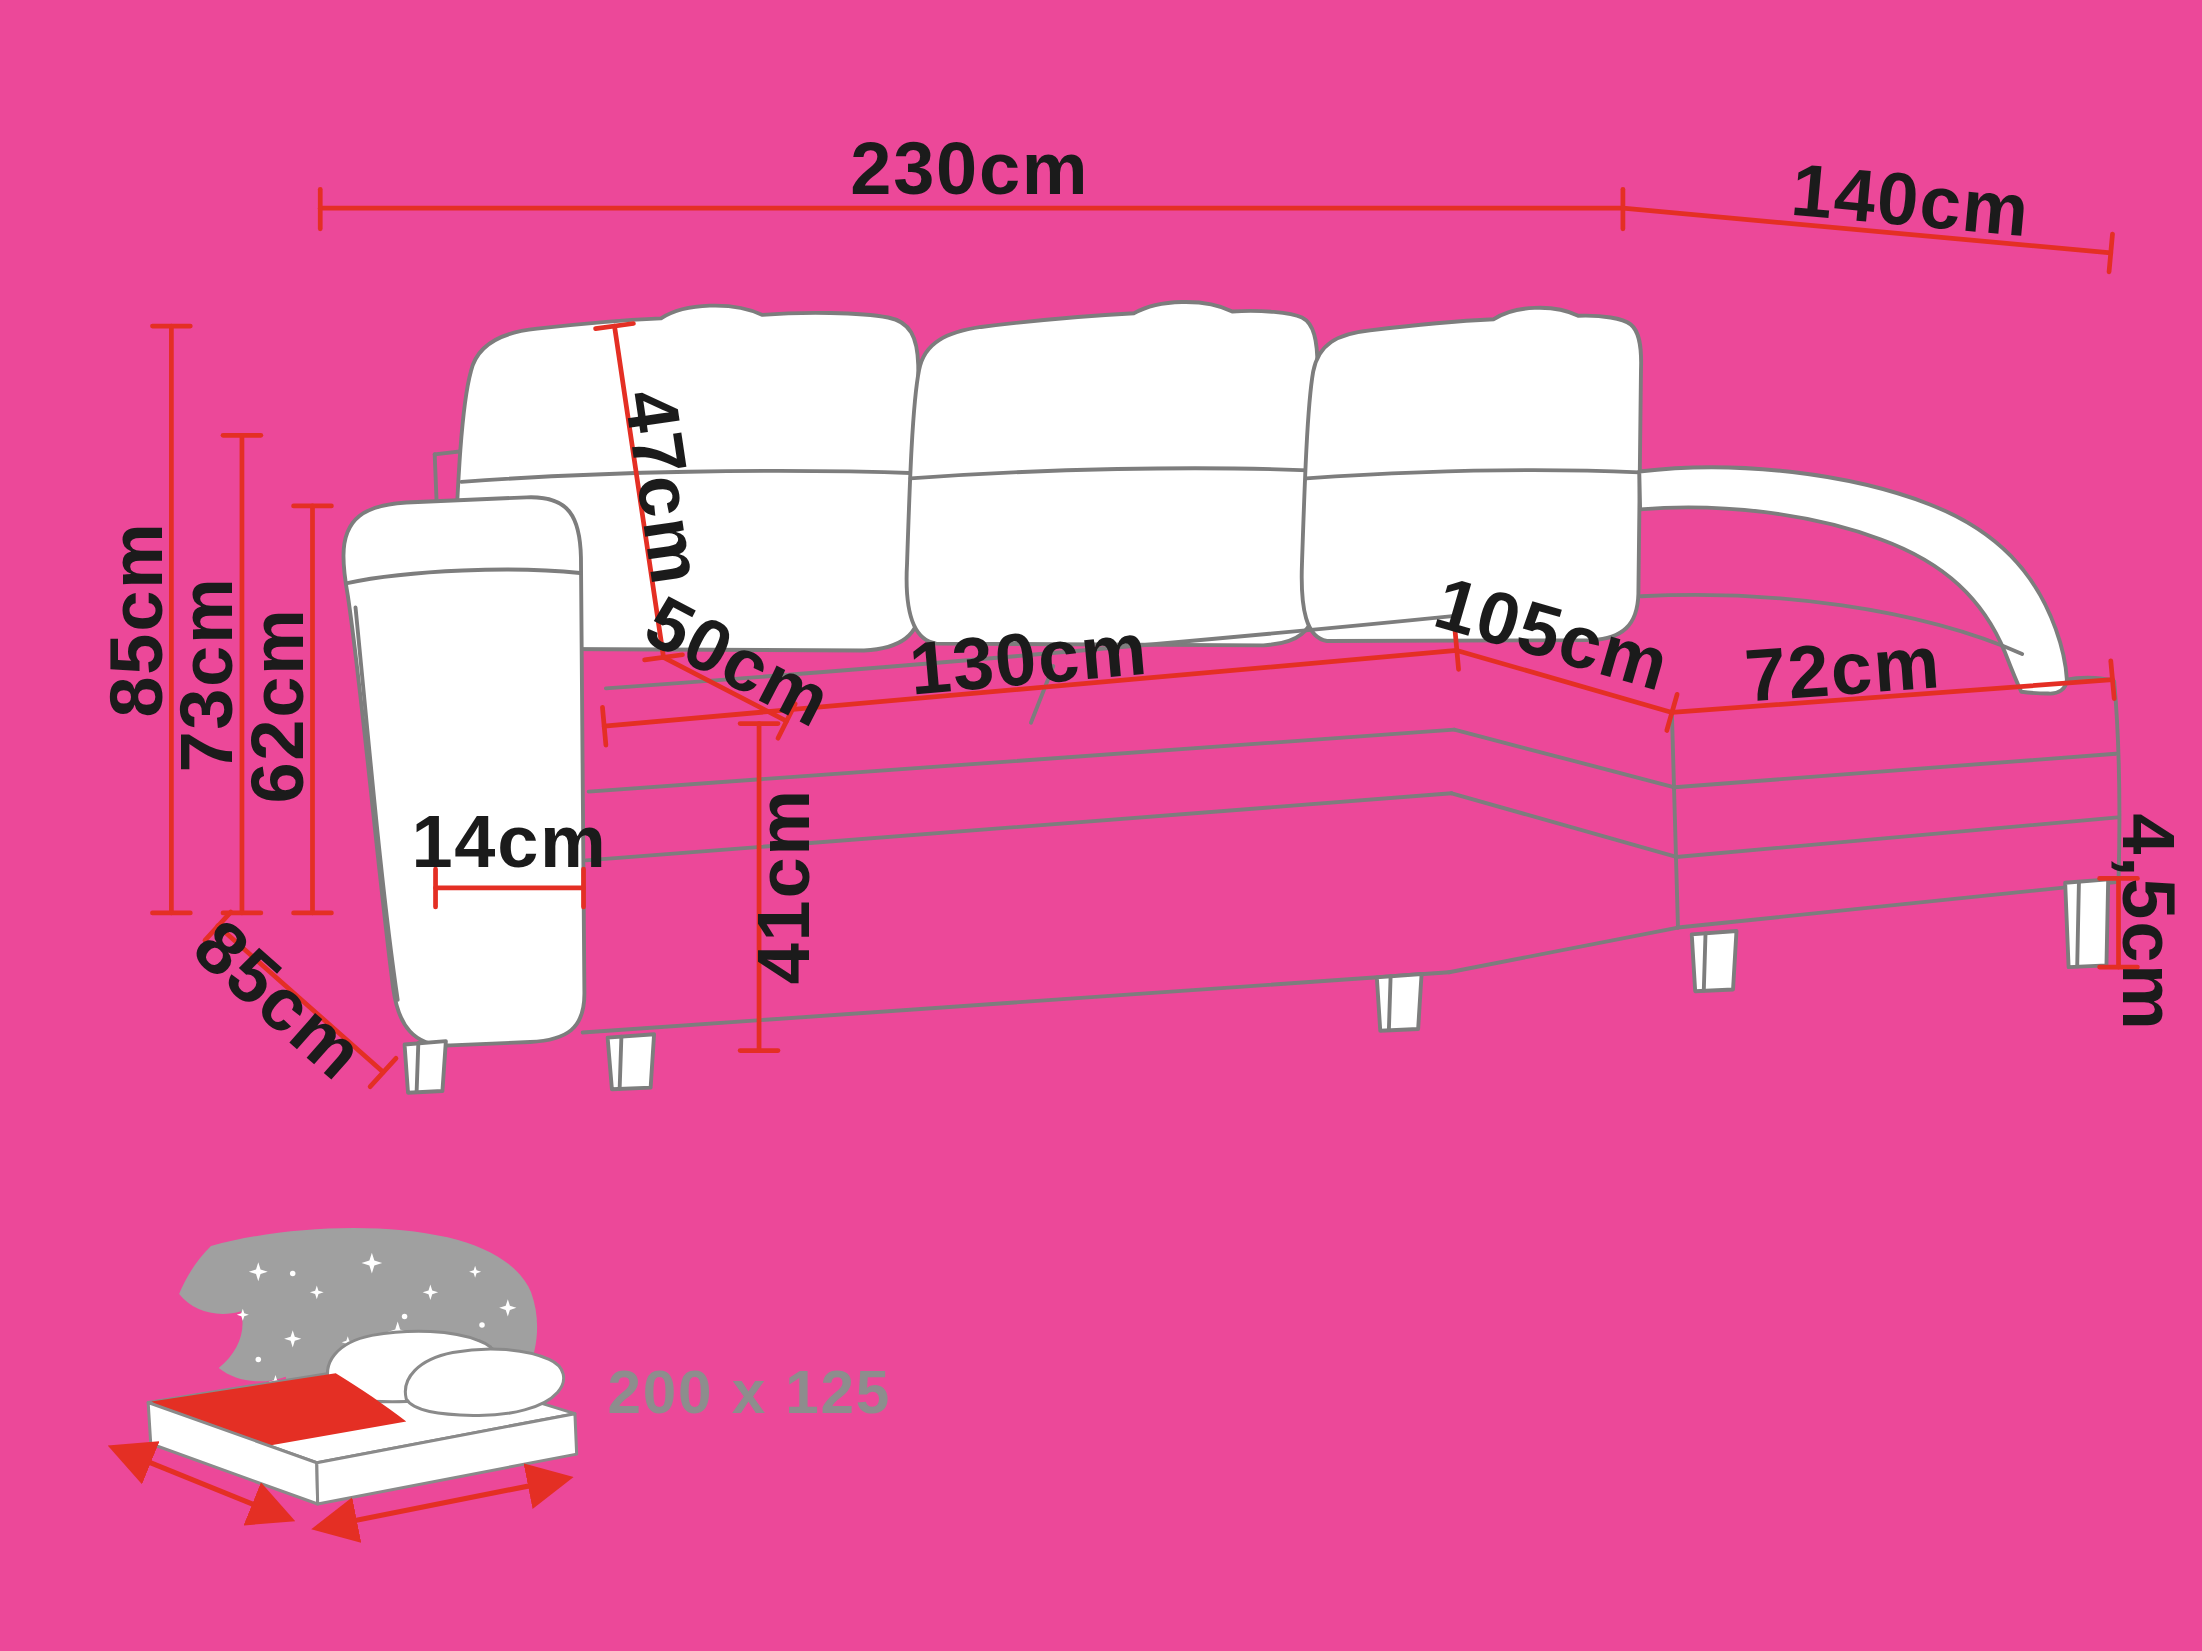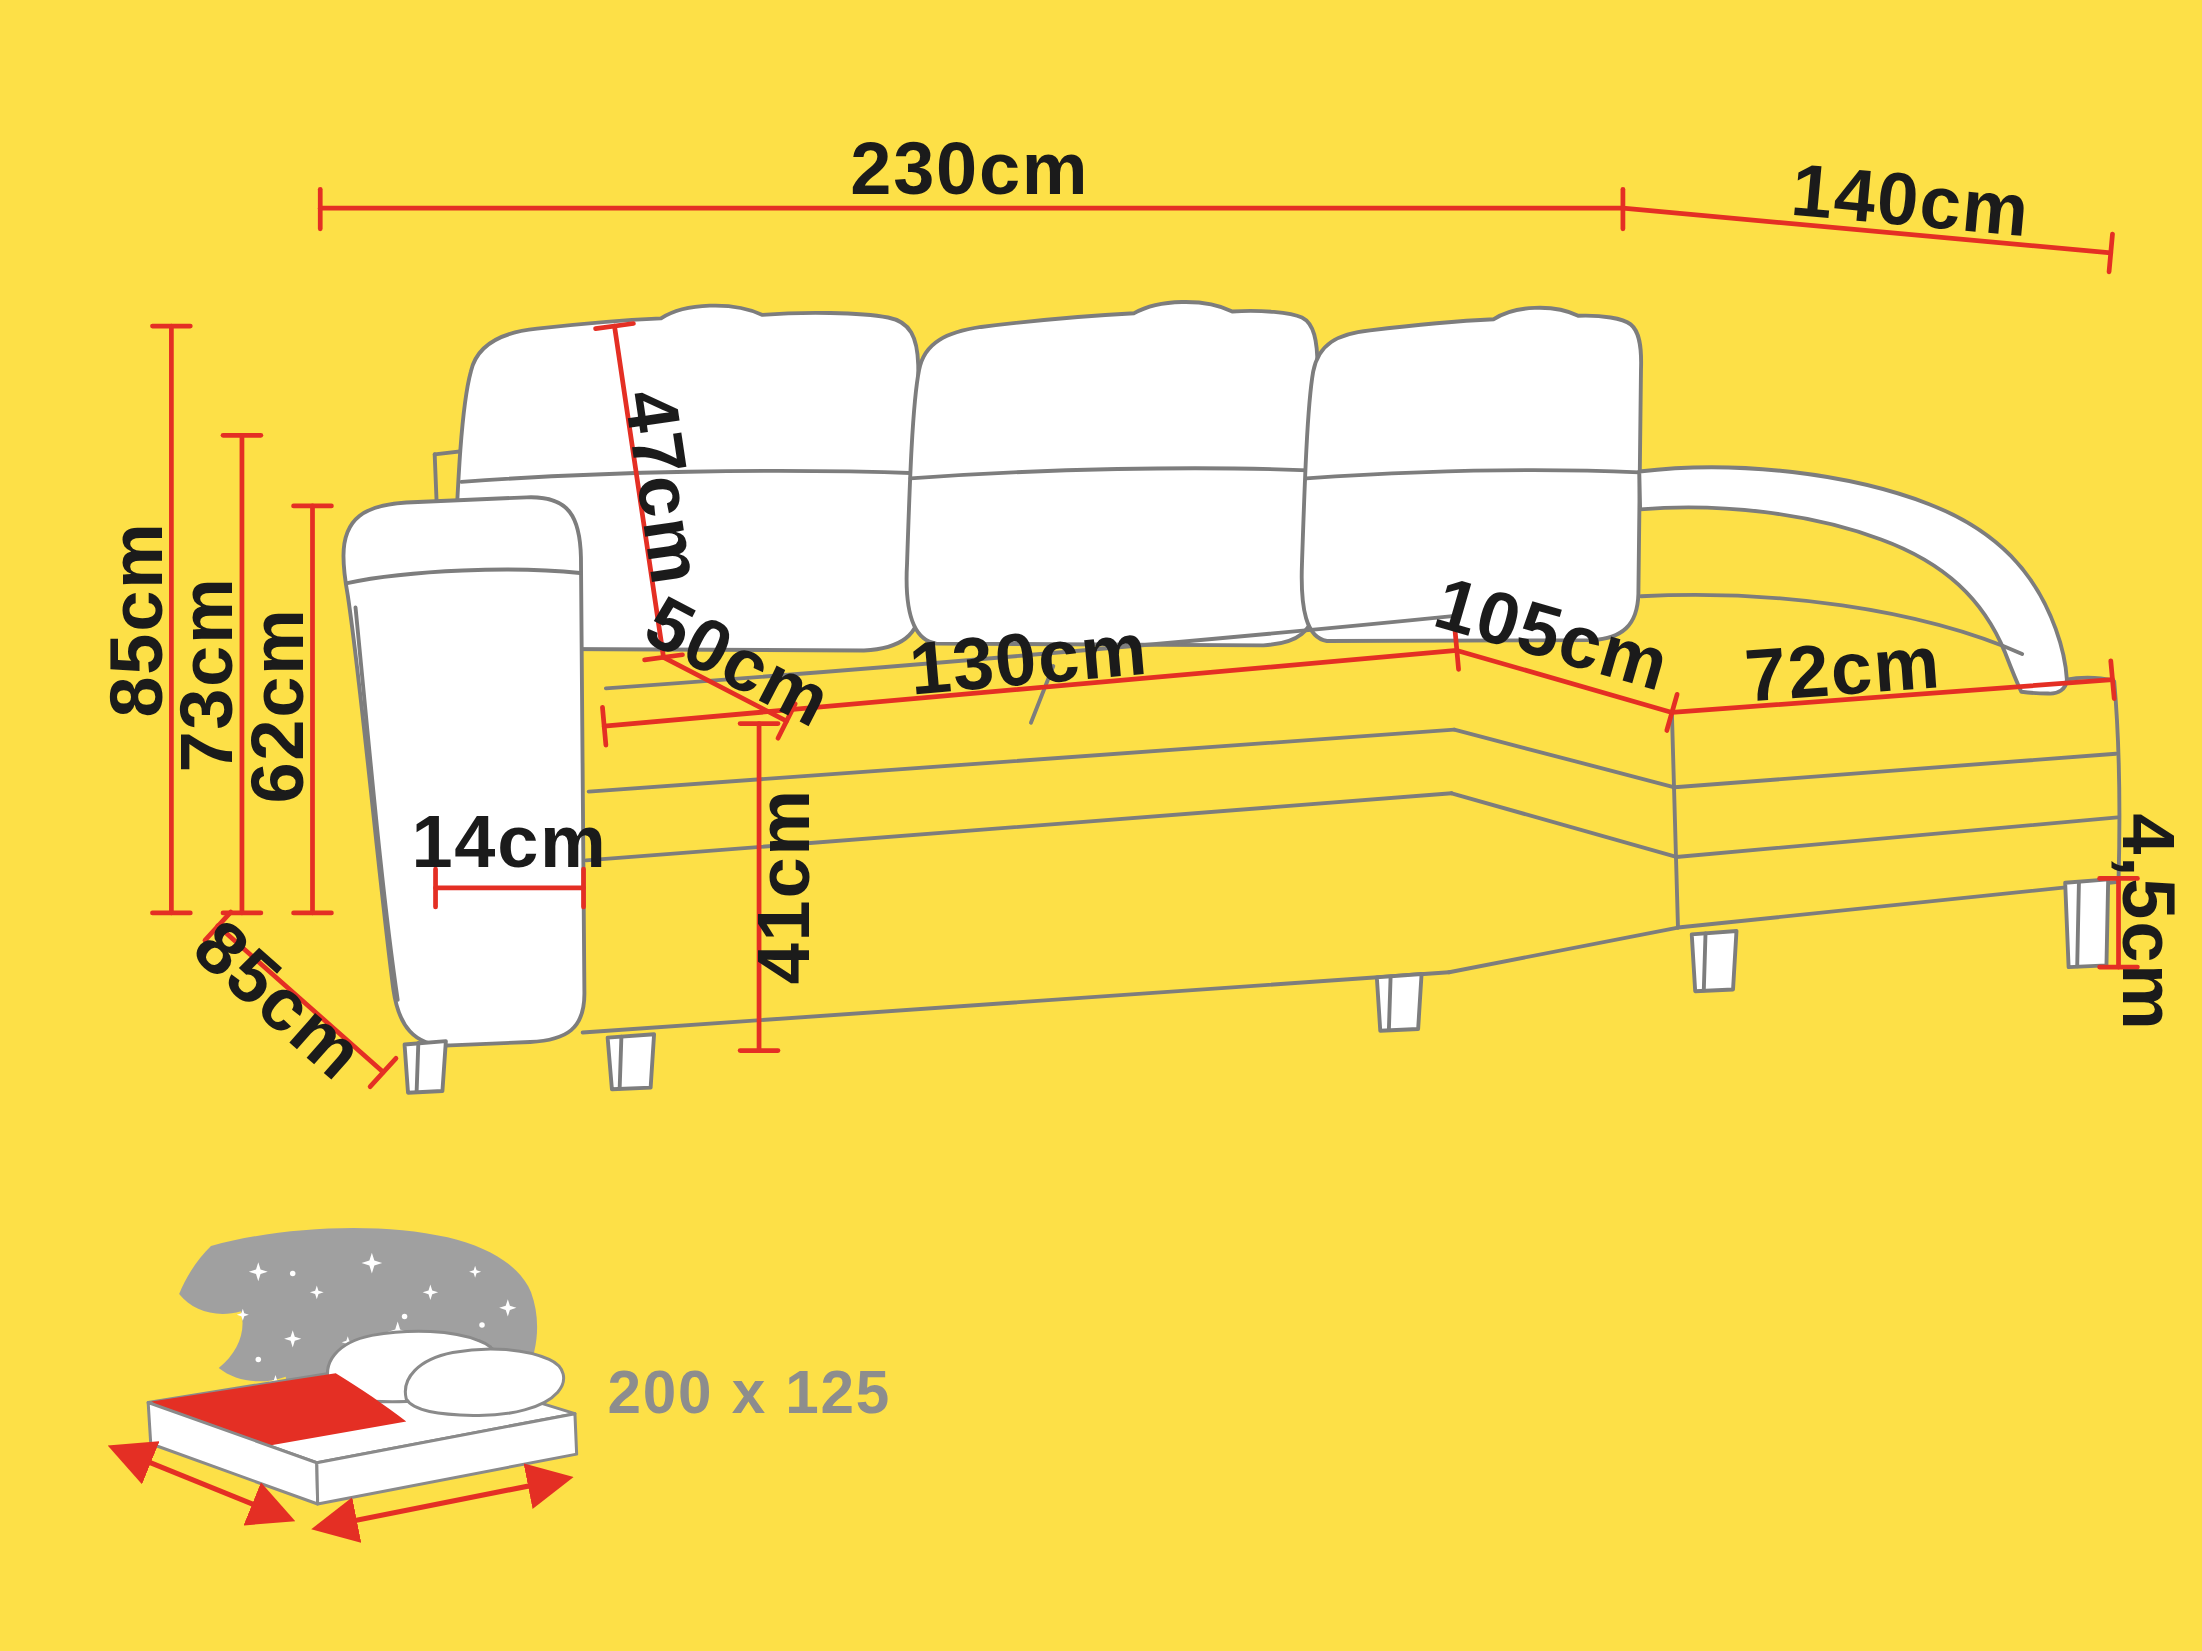--- a/index.html
+++ b/index.html
@@ -1,16 +1,16 @@
 <!DOCTYPE html>
 <html style="font-size:13.8px"><head>
 <meta charset="utf-8">
 <style>
   html,body{margin:0;padding:0;background:#ffffff;}
-  .stage{position:relative;width:2203px;height:1652px;background:#fde047;overflow:hidden;}
+  .stage{position:relative;width:2203px;height:1652px;background:#ec4899;overflow:hidden;}
   svg{position:absolute;left:0;top:0;}
   .sofa{stroke:#7d7d7d;stroke-width:4.5;fill:none;stroke-linecap:round;stroke-linejoin:round;}
   .sofa-fill{fill:#ffffff;}
   .dim{stroke:#e42f24;stroke-width:5.5;fill:none;stroke-linecap:round;}
   .dim-label{font-family:"Liberation Sans",sans-serif;font-weight:700;font-size:86px;fill:#1b1b1b;letter-spacing:2px;}
   .muted-label{font-family:"Liberation Sans",sans-serif;font-weight:700;font-size:70px;fill:#8d8d8d;letter-spacing:2px;}
   .icon-outline{stroke:#8a8a8a;stroke-width:3.5;fill:#ffffff;stroke-linejoin:round;}
   .icon-gray{fill:#a0a0a0;}
   .icon-red{fill:#e42f24;}
   .icon-arrow{stroke:#e42f24;stroke-width:6;fill:none;}

